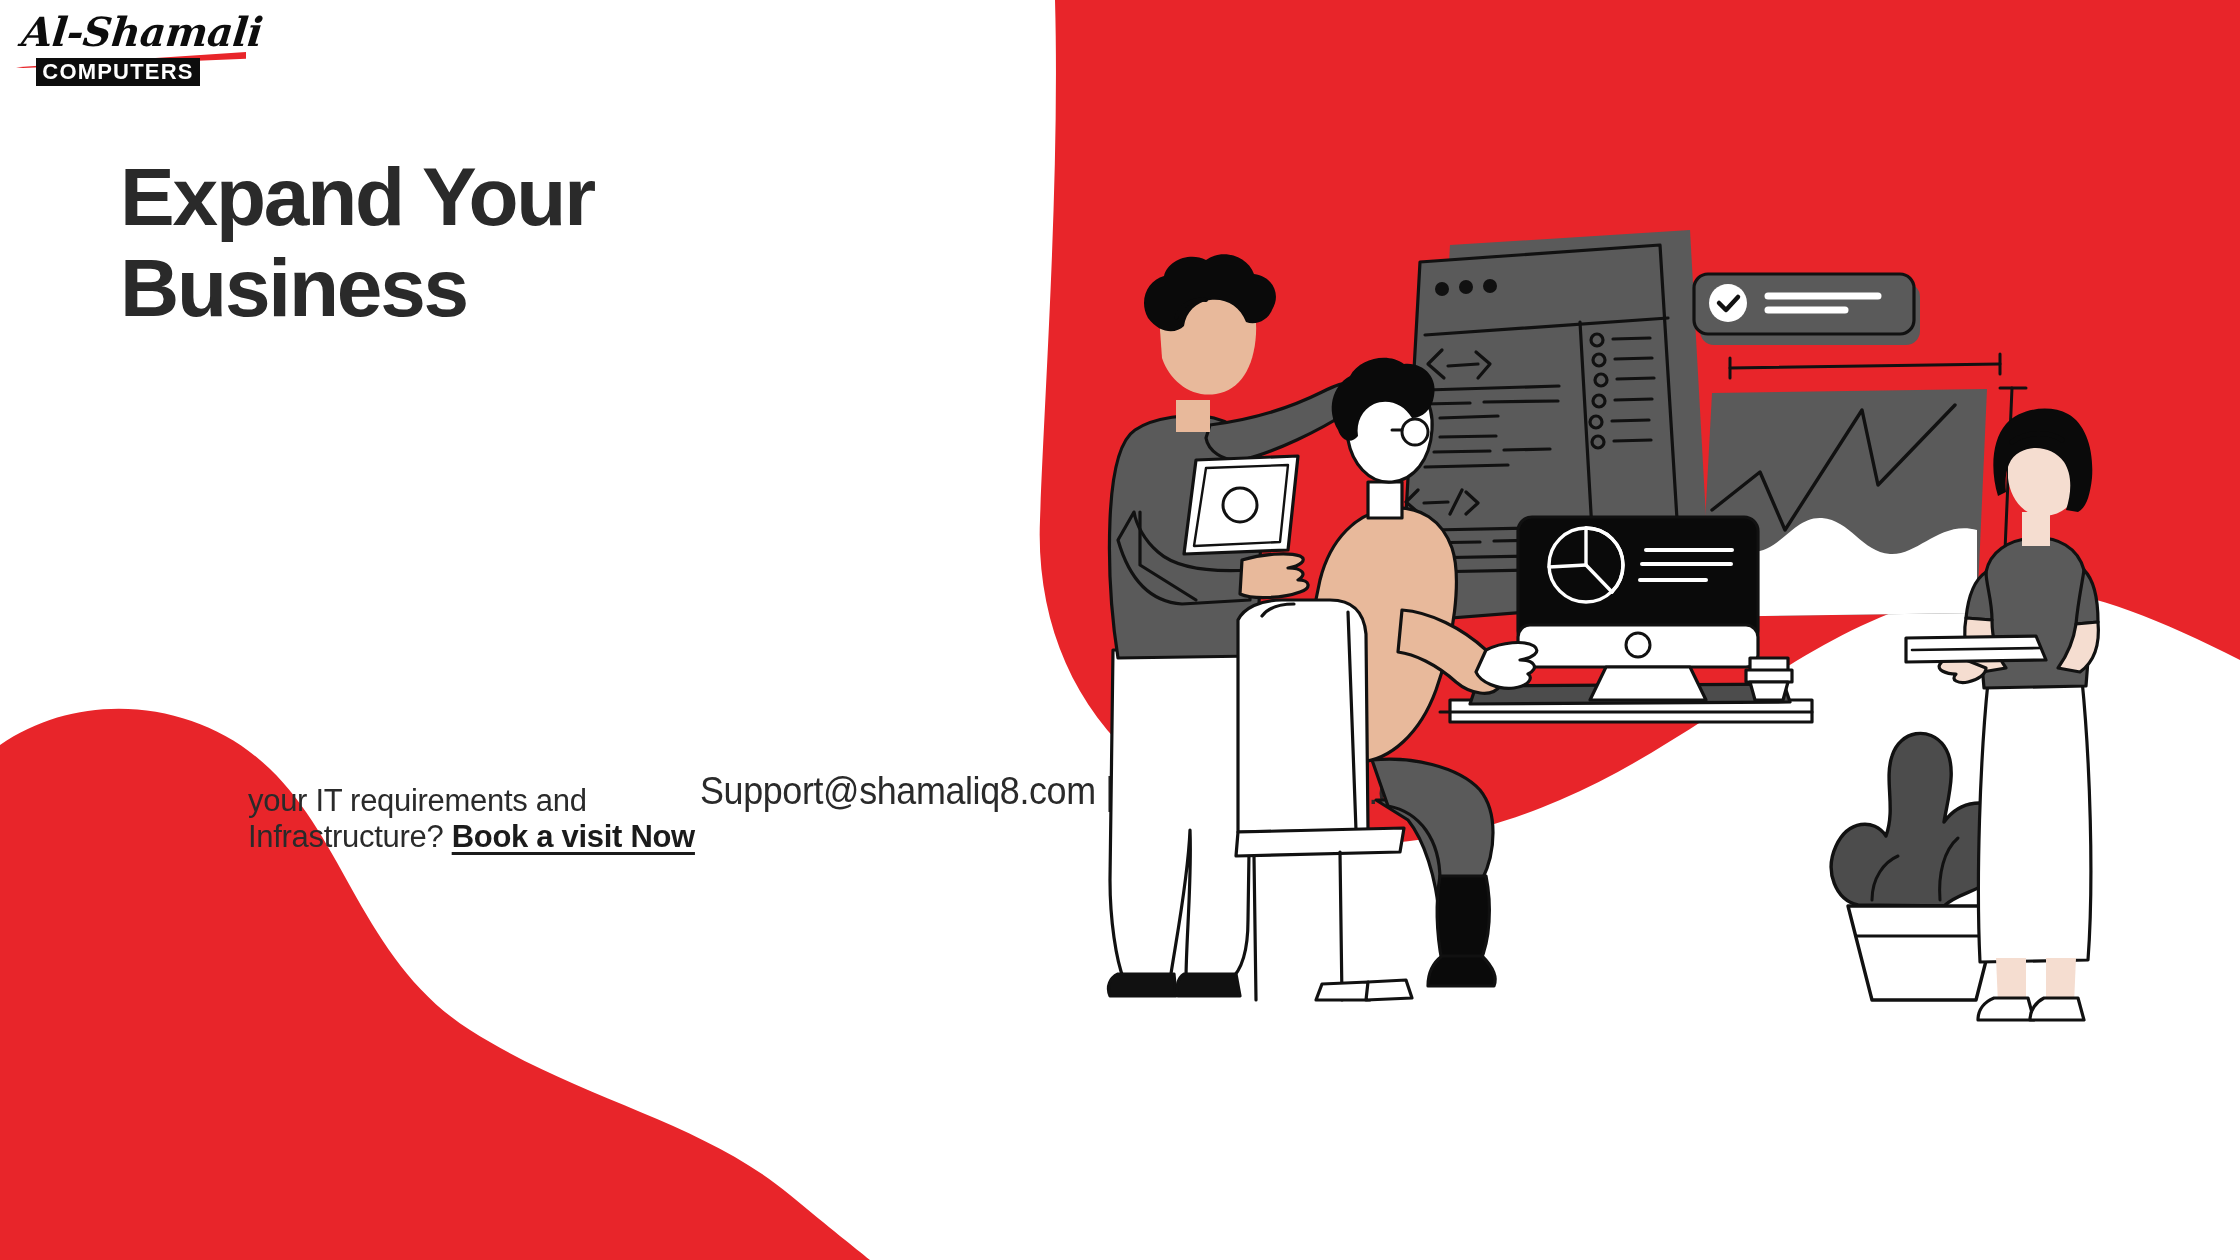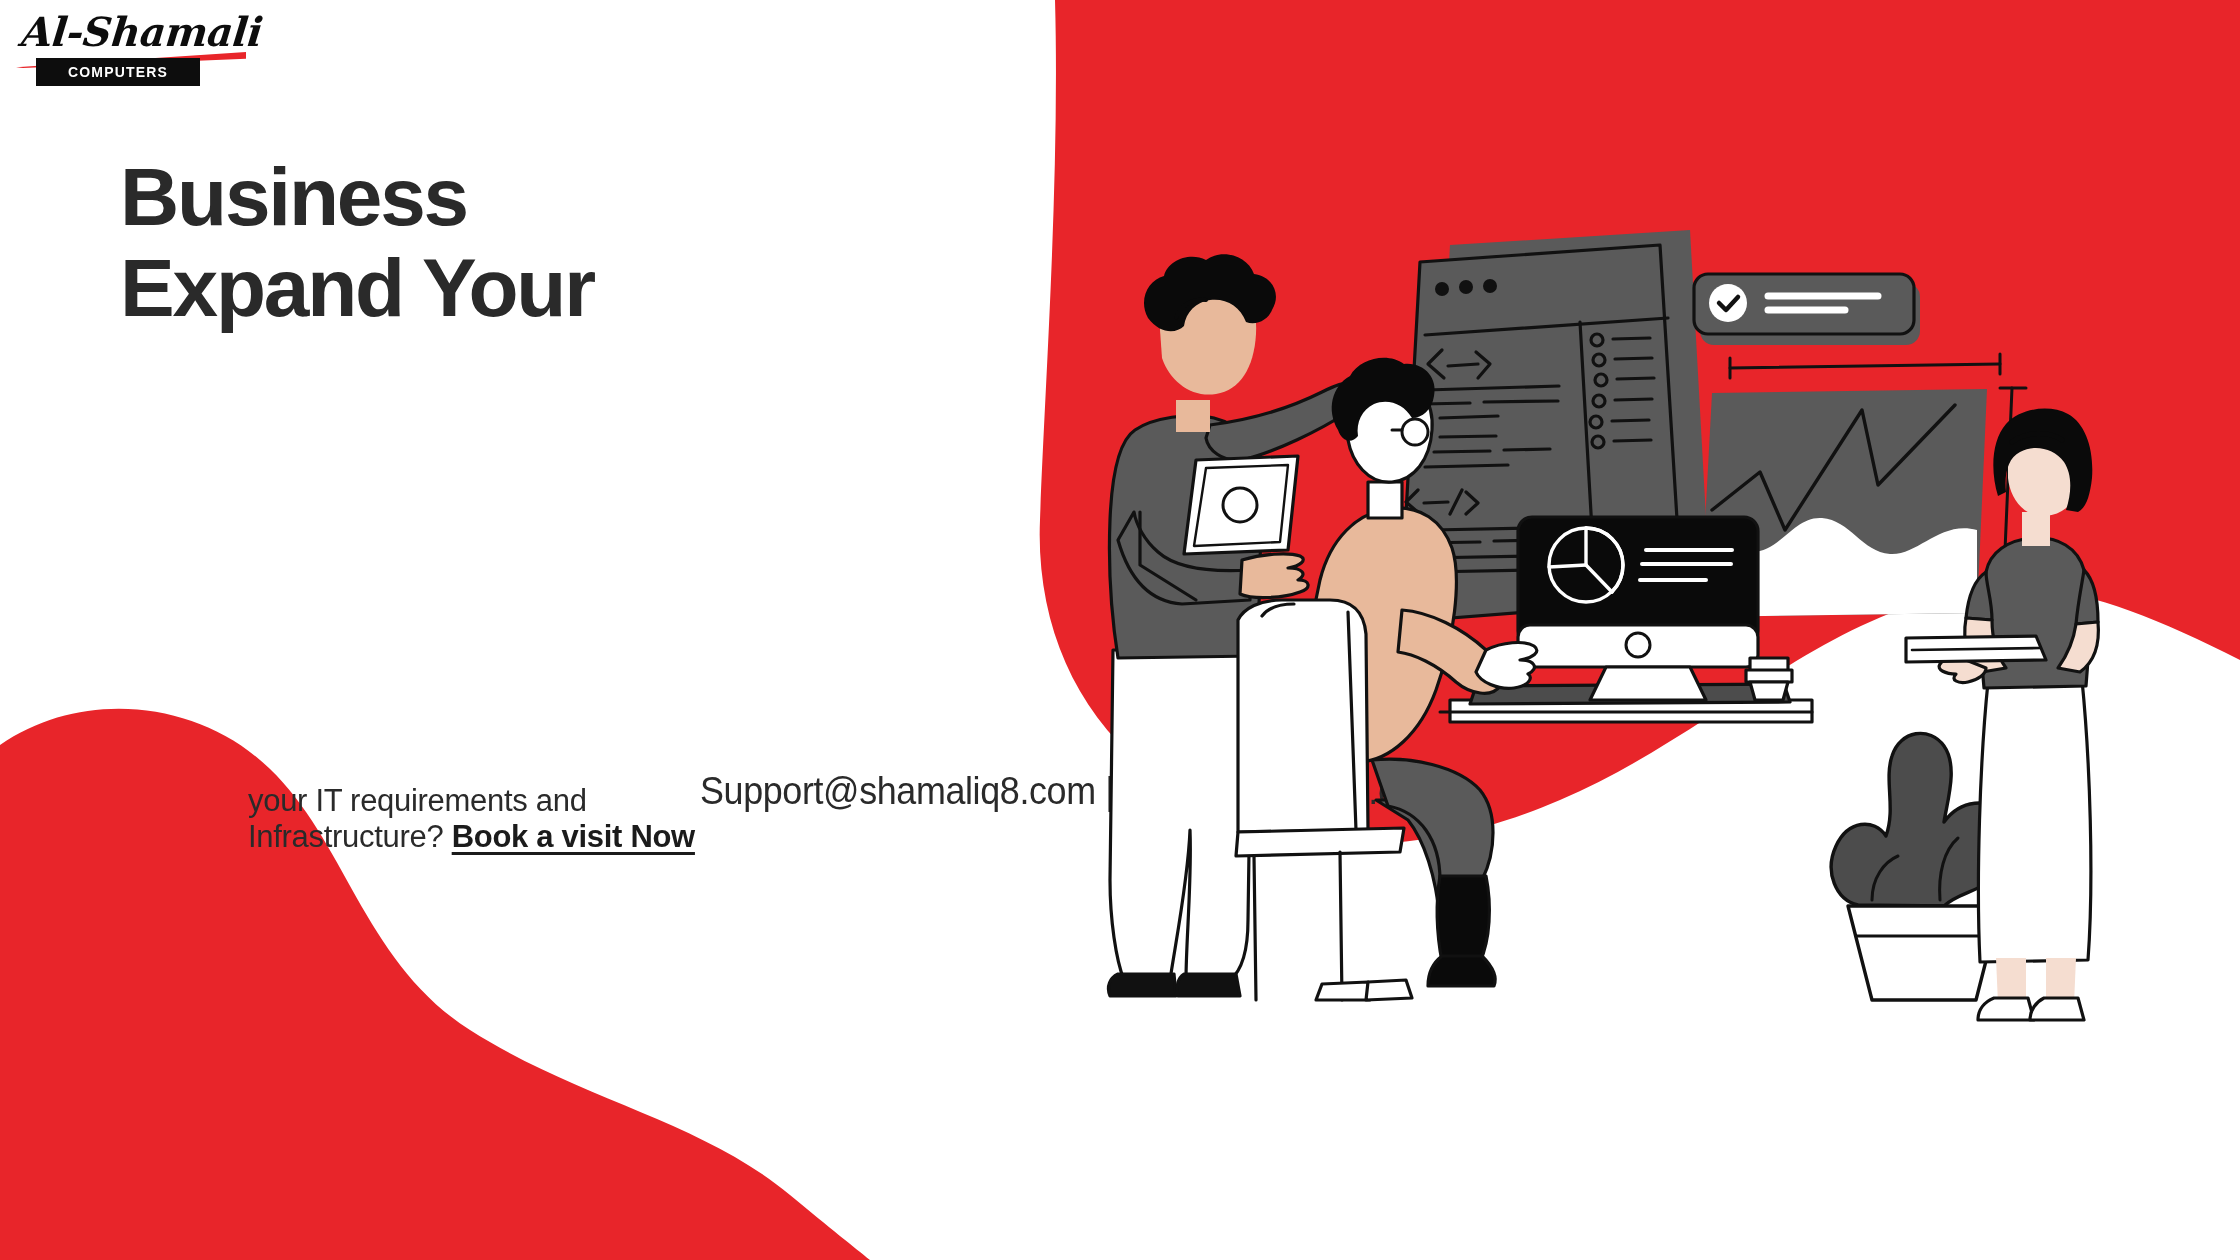--- a/index.html
+++ b/index.html
@@ -11,21 +11,21 @@
 
   
   #logo{position:absolute;left:14px;top:8px;width:300px;height:80px;}
   #logo-script{position:absolute;left:8px;top:0px;font-family:"DejaVu Serif",serif;
     font-style:italic;font-weight:bold;font-size:40px;color:#0d0d0d;letter-spacing:-0.5px;
     white-space:nowrap;transform:skewX(-6deg);}
   #logo-swoosh{position:absolute;left:2px;top:44px;width:230px;height:16px;background:#e8252a;
     clip-path:polygon(0% 96%,100% 0%,100% 42%,3% 100%);}
   #logo-bar{position:absolute;left:22px;top:50px;width:164px;height:28px;background:#0d0d0d;}
   #logo-bar span{display:block;color:#ffffff;font-family:"Liberation Sans",sans-serif;
-    font-weight:bold;font-size:14px;letter-spacing:1.2px;text-align:center;line-height:28px;}
+    font-weight:bold;font-size:22px;letter-spacing:1.2px;text-align:center;line-height:28px;}
 
   #headline{position:absolute;left:120px;top:96px;width:720px;
     font-family:"Liberation Sans",sans-serif;font-weight:bold;font-size:82px;line-height:91px;
     letter-spacing:-2.2px;color:#2a2a2a;}
   #headline .ln{display:block;white-space:nowrap;}
 
   #subcopy{position:absolute;left:248px;top:716px;width:520px;
     font-family:"Liberation Sans",sans-serif;font-weight:normal;font-size:31px;
     line-height:36px;letter-spacing:-0.3px;color:#2a2a2a;}
   #subcopy .cta{font-weight:bold;text-decoration:underline;text-underline-offset:5px;
@@ -62,22 +62,22 @@
 
   <div id="logo">
     <div id="logo-swoosh"></div>
     <div id="logo-script">Al-Shamali</div>
     <div id="logo-bar">
       <span>COMPUTERS</span>
     </div>
   </div>
 
   <h1 id="headline">
+    <span class="ln">Expand Your</span>
     <span class="ln">Business</span>
-    <span class="ln">Expand Your</span>
   </h1>
 
   <p id="subcopy">
     <br>
     <span>your IT requirements and</span><br>
     <span>Infrastructure? </span><a class="cta" href="#">Book a visit Now</a>
   </p>
 
   <div id="contact-wrap">
     <div id="contact">Support@shamaliq8.com | www.shamaliq8.com</div>

